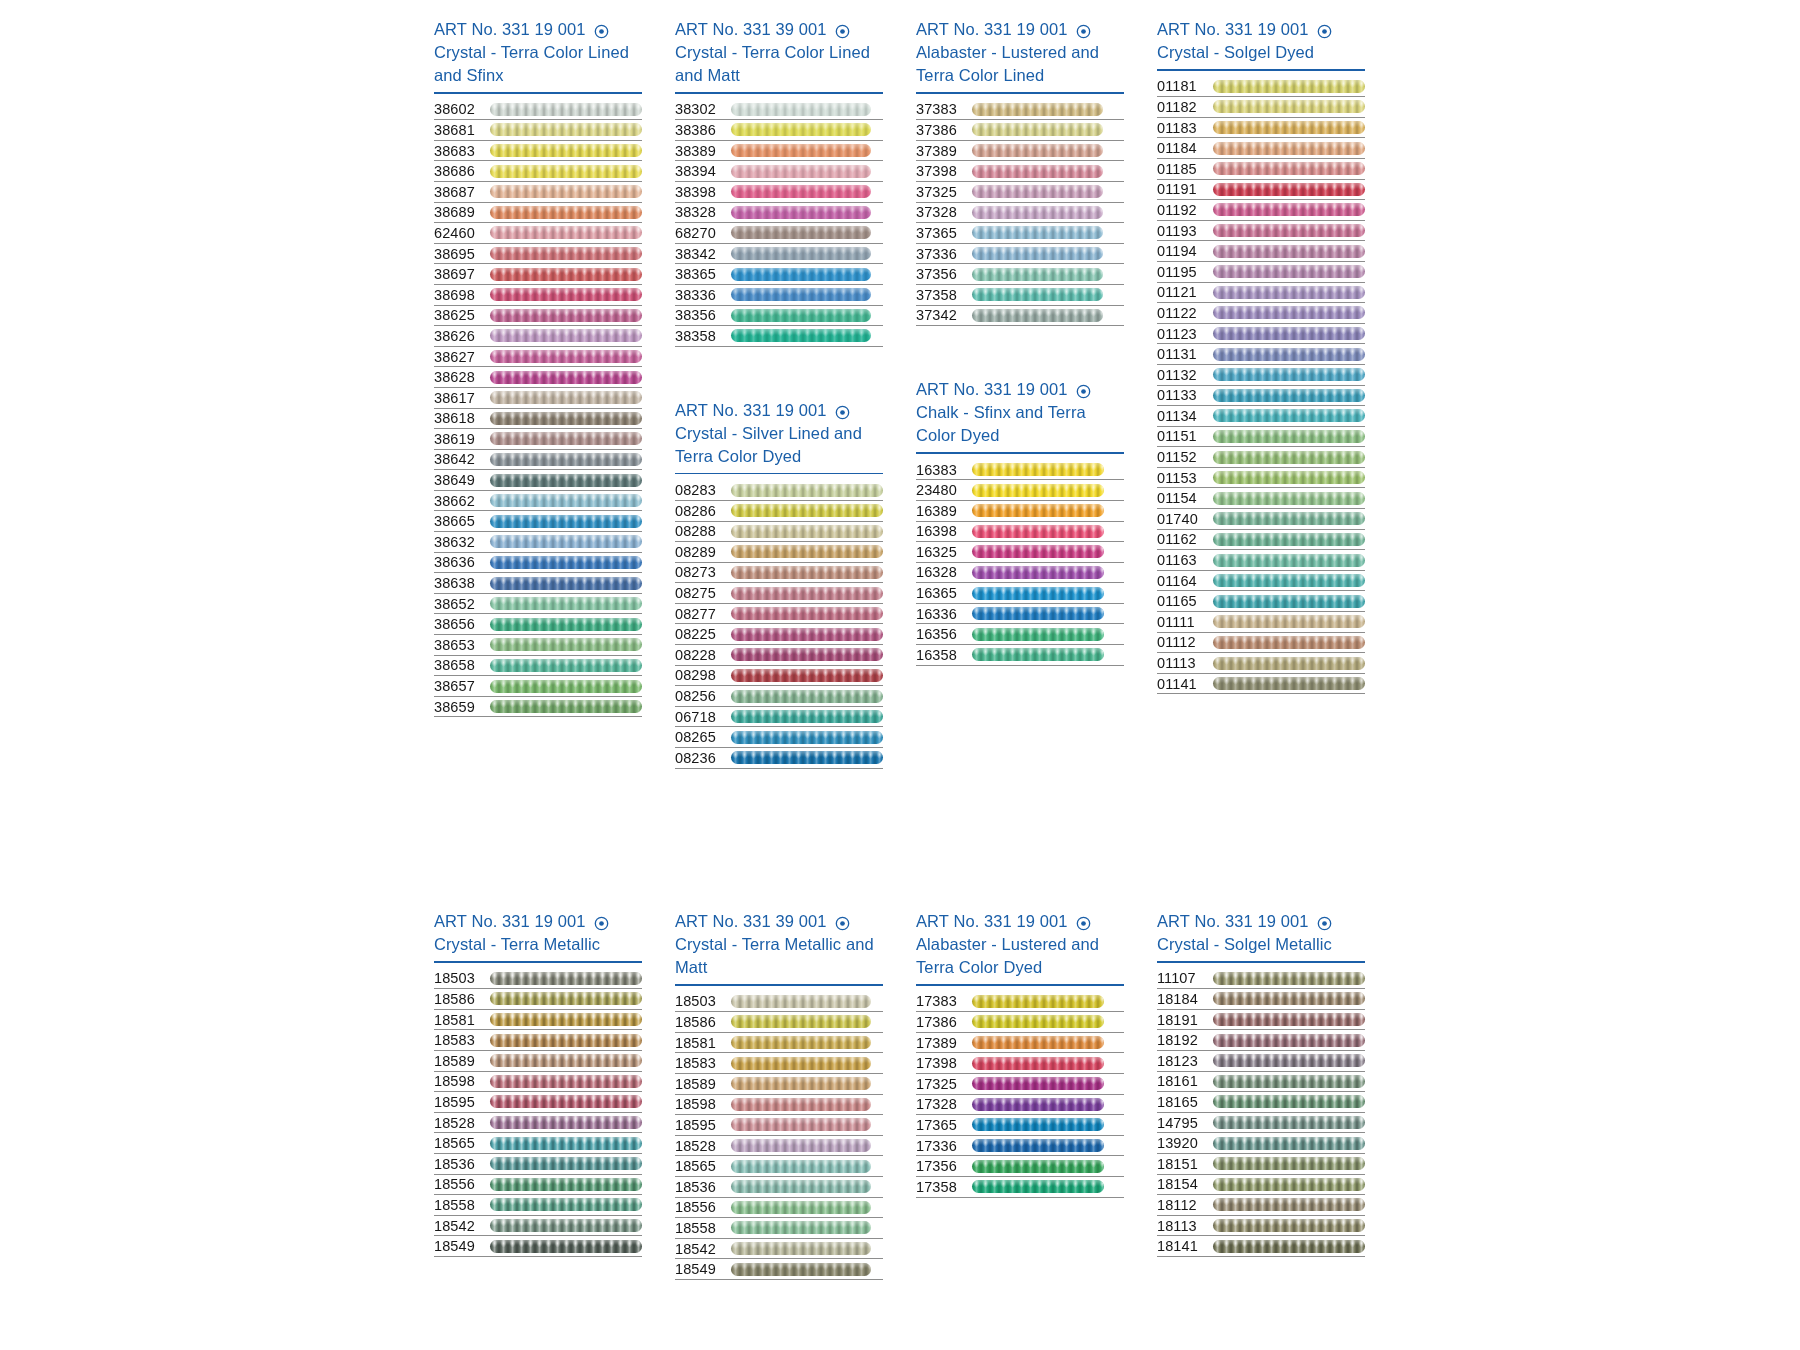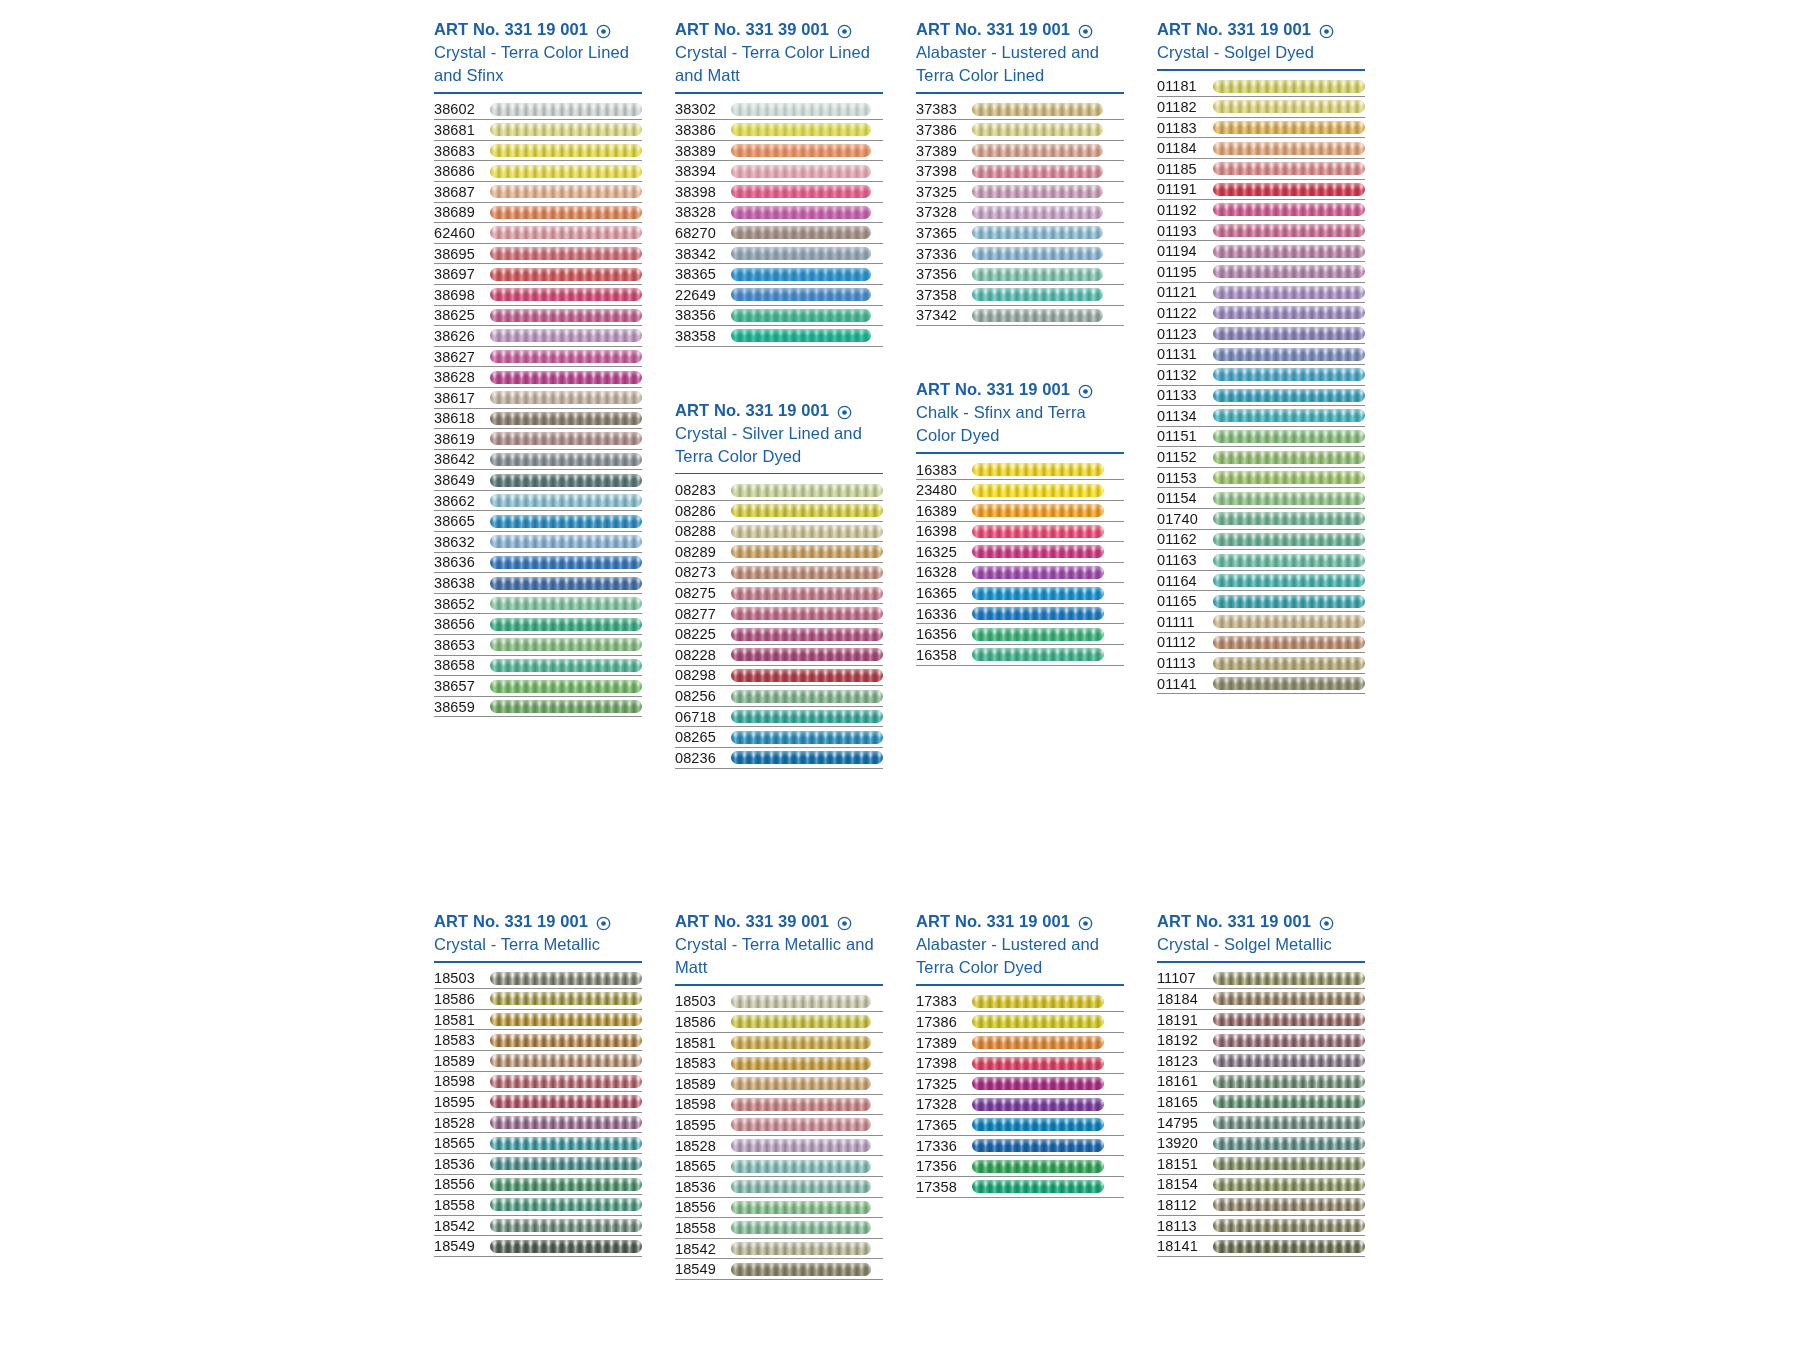--- a/index.html
+++ b/index.html
@@ -22,21 +22,21 @@
 
   .panel-head { margin-bottom: 6px; }
   .art-line {
     display: flex; align-items: center; gap: 8px;
     color: #1b5fa8;
     font-size: 16.5px;
     line-height: 23px;
     letter-spacing: .1px;
     white-space: nowrap;
   }
-  .art-no { font-weight: 700; }
+  .art-no { font-weight: 400; }
   .reg-icon { display:inline-block; width:15px; height:15px; flex:0 0 15px; }
   .panel-title {
     color: #1b5fa8;
     font-size: 16.5px;
     line-height: 23px;
     letter-spacing: .1px;
     max-width: 200px;
   }
   .head-rule {
     height: 1.6px; background: #1b5fa8; margin-top: 5px; width: 100%;
@@ -353,21 +353,21 @@
                 <div class="swatch matt" style="background: rgb(147, 165, 179); width: 92%;"></div>
               </div>
             </div>
             <div class="row">
               <div class="code">38365</div>
               <div class="swatch-wrap">
                 <div class="swatch matt" style="background: rgb(47, 147, 205); width: 92%;"></div>
               </div>
             </div>
             <div class="row">
-              <div class="code">22649</div>
+              <div class="code">38336</div>
               <div class="swatch-wrap">
                 <div class="swatch matt" style="background: rgb(74, 140, 200); width: 92%;"></div>
               </div>
             </div>
             <div class="row">
               <div class="code">38356</div>
               <div class="swatch-wrap">
                 <div class="swatch matt" style="background: rgb(68, 182, 146); width: 92%;"></div>
               </div>
             </div>

